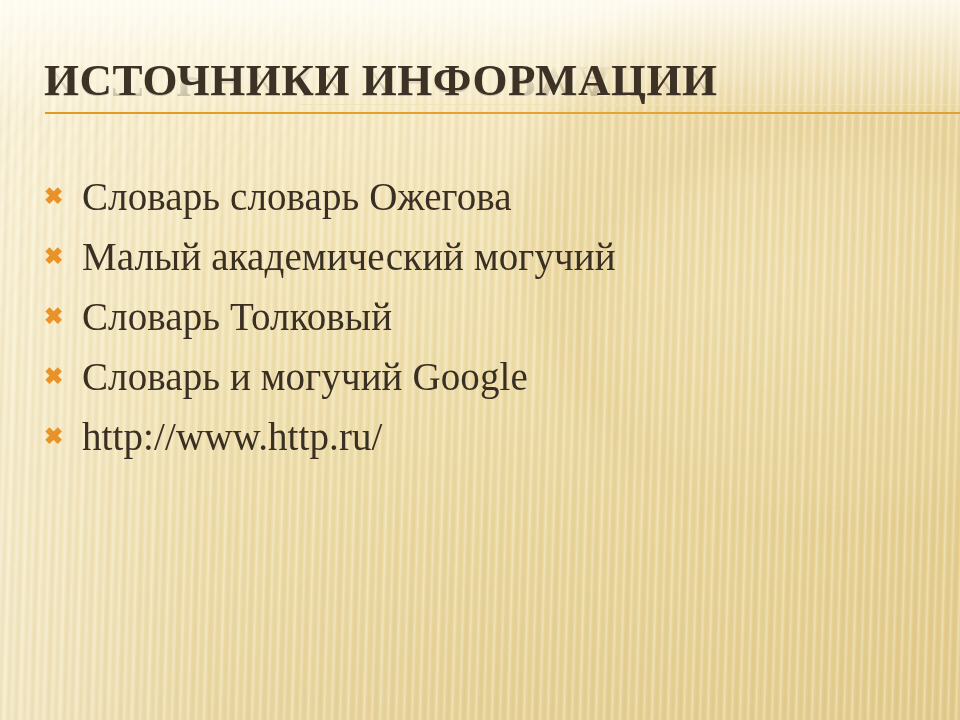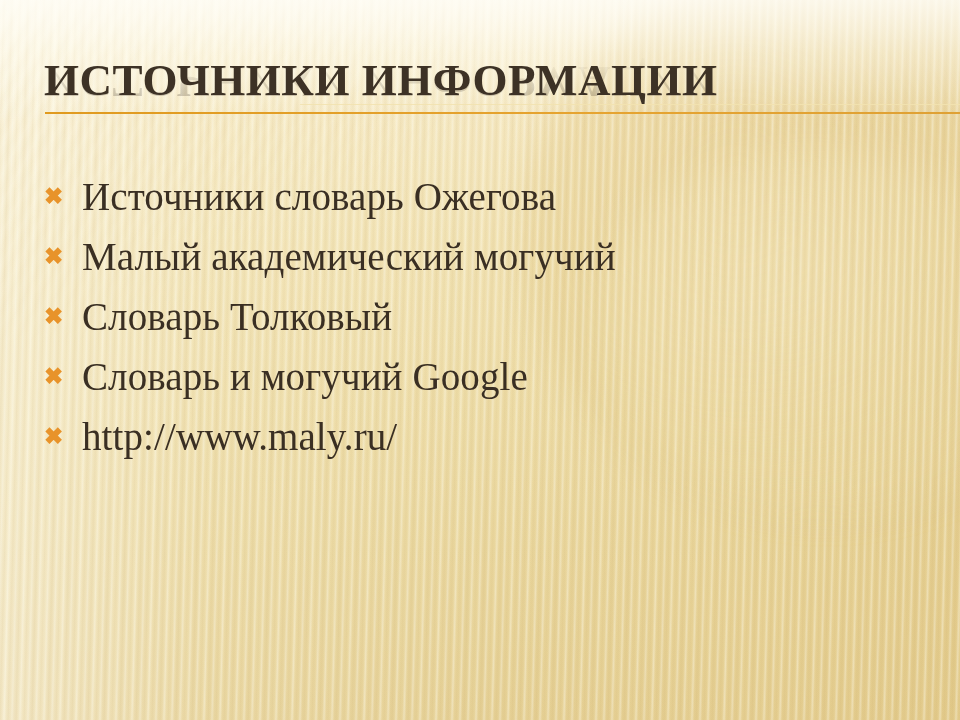--- a/index.html
+++ b/index.html
@@ -261,38 +261,38 @@
     <div class="title-reflection" aria-hidden="true">Источники информации</div>
   </div>
 
   <div class="title-rule-ghost"></div>
   <div class="title-rule"></div>
 
   <ul class="bullet-list">
 
     <li class="bullet-item">
       <span class="bullet-marker">✖</span>
-      <span class="bullet-label">Источники словарь Ожегова</span>
+      <span class="bullet-label">Словарь словарь Ожегова</span>
     </li>
 
     <li class="bullet-item">
       <span class="bullet-marker">✖</span>
       <span class="bullet-label">Малый академический могучий</span>
     </li>
 
     <li class="bullet-item">
       <span class="bullet-marker">✖</span>
       <span class="bullet-label">Словарь Толковый</span>
     </li>
 
     <li class="bullet-item">
       <span class="bullet-marker">✖</span>
       <span class="bullet-label">Словарь и могучий Google</span>
     </li>
 
     <li class="bullet-item">
       <span class="bullet-marker">✖</span>
-      <span class="bullet-label">http://www.maly.ru/</span>
+      <span class="bullet-label">http://www.http.ru/</span>
     </li>
 
   </ul>
 
 </div>
 
 </body></html>

